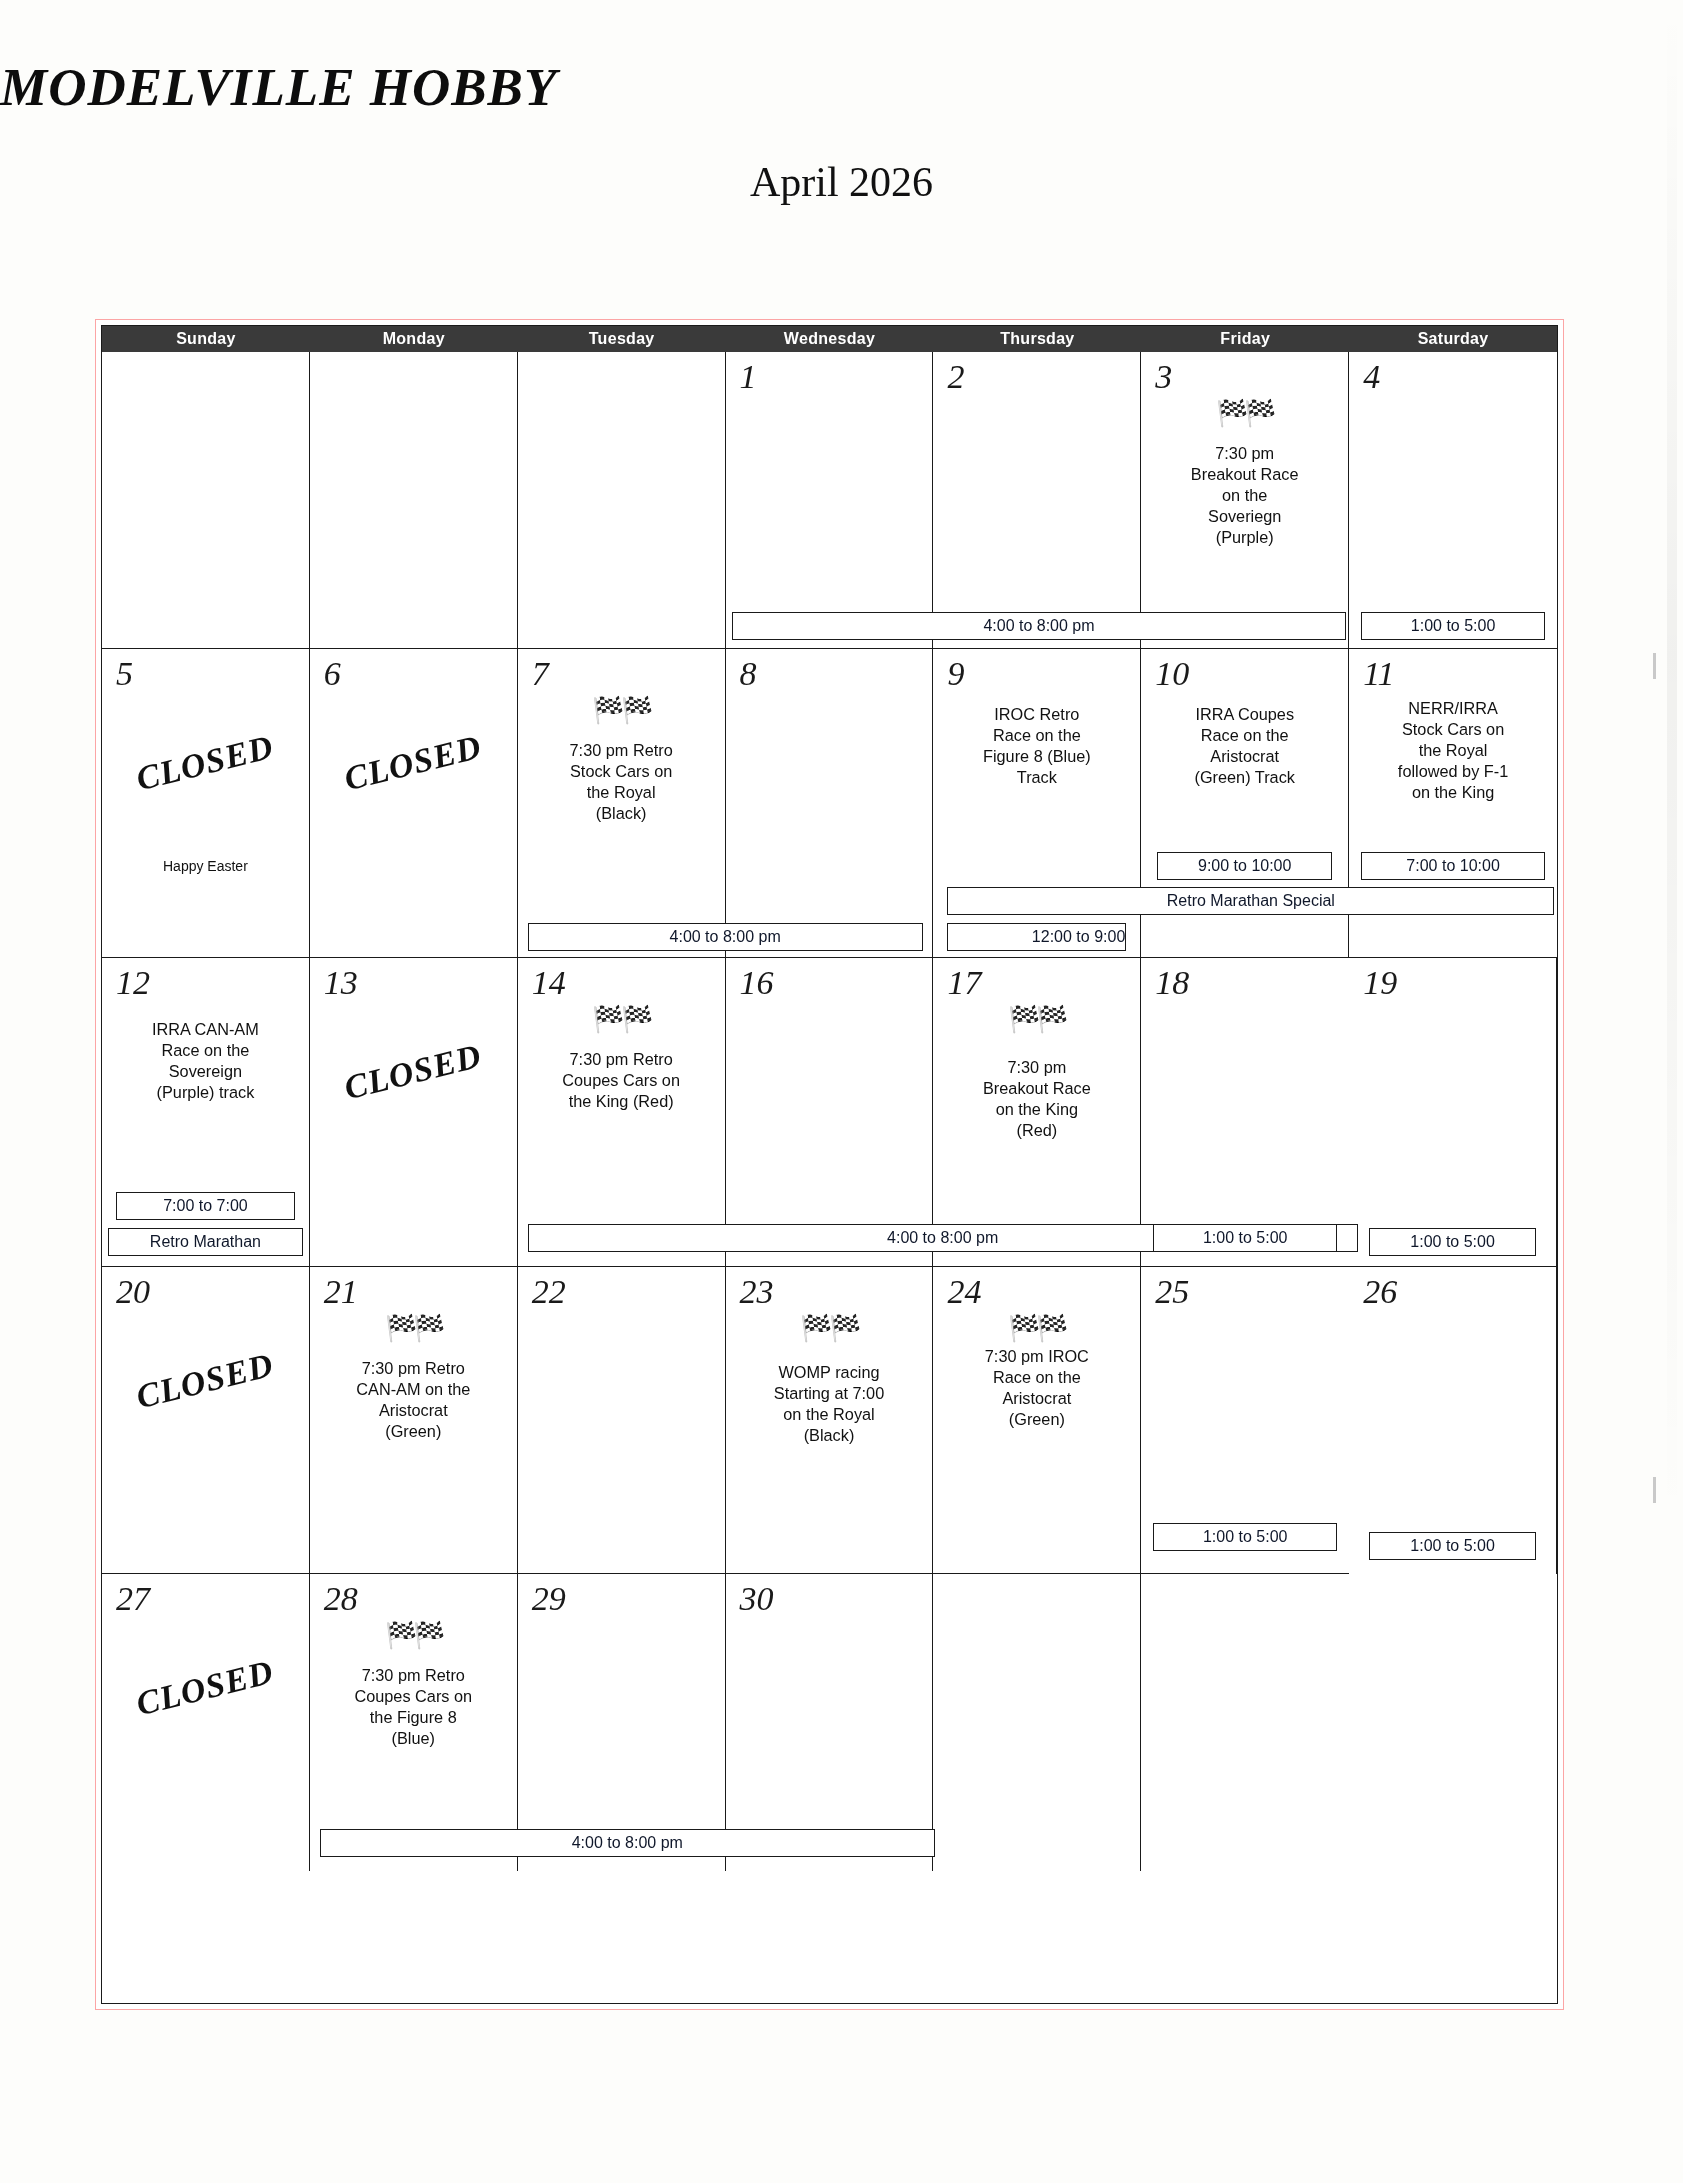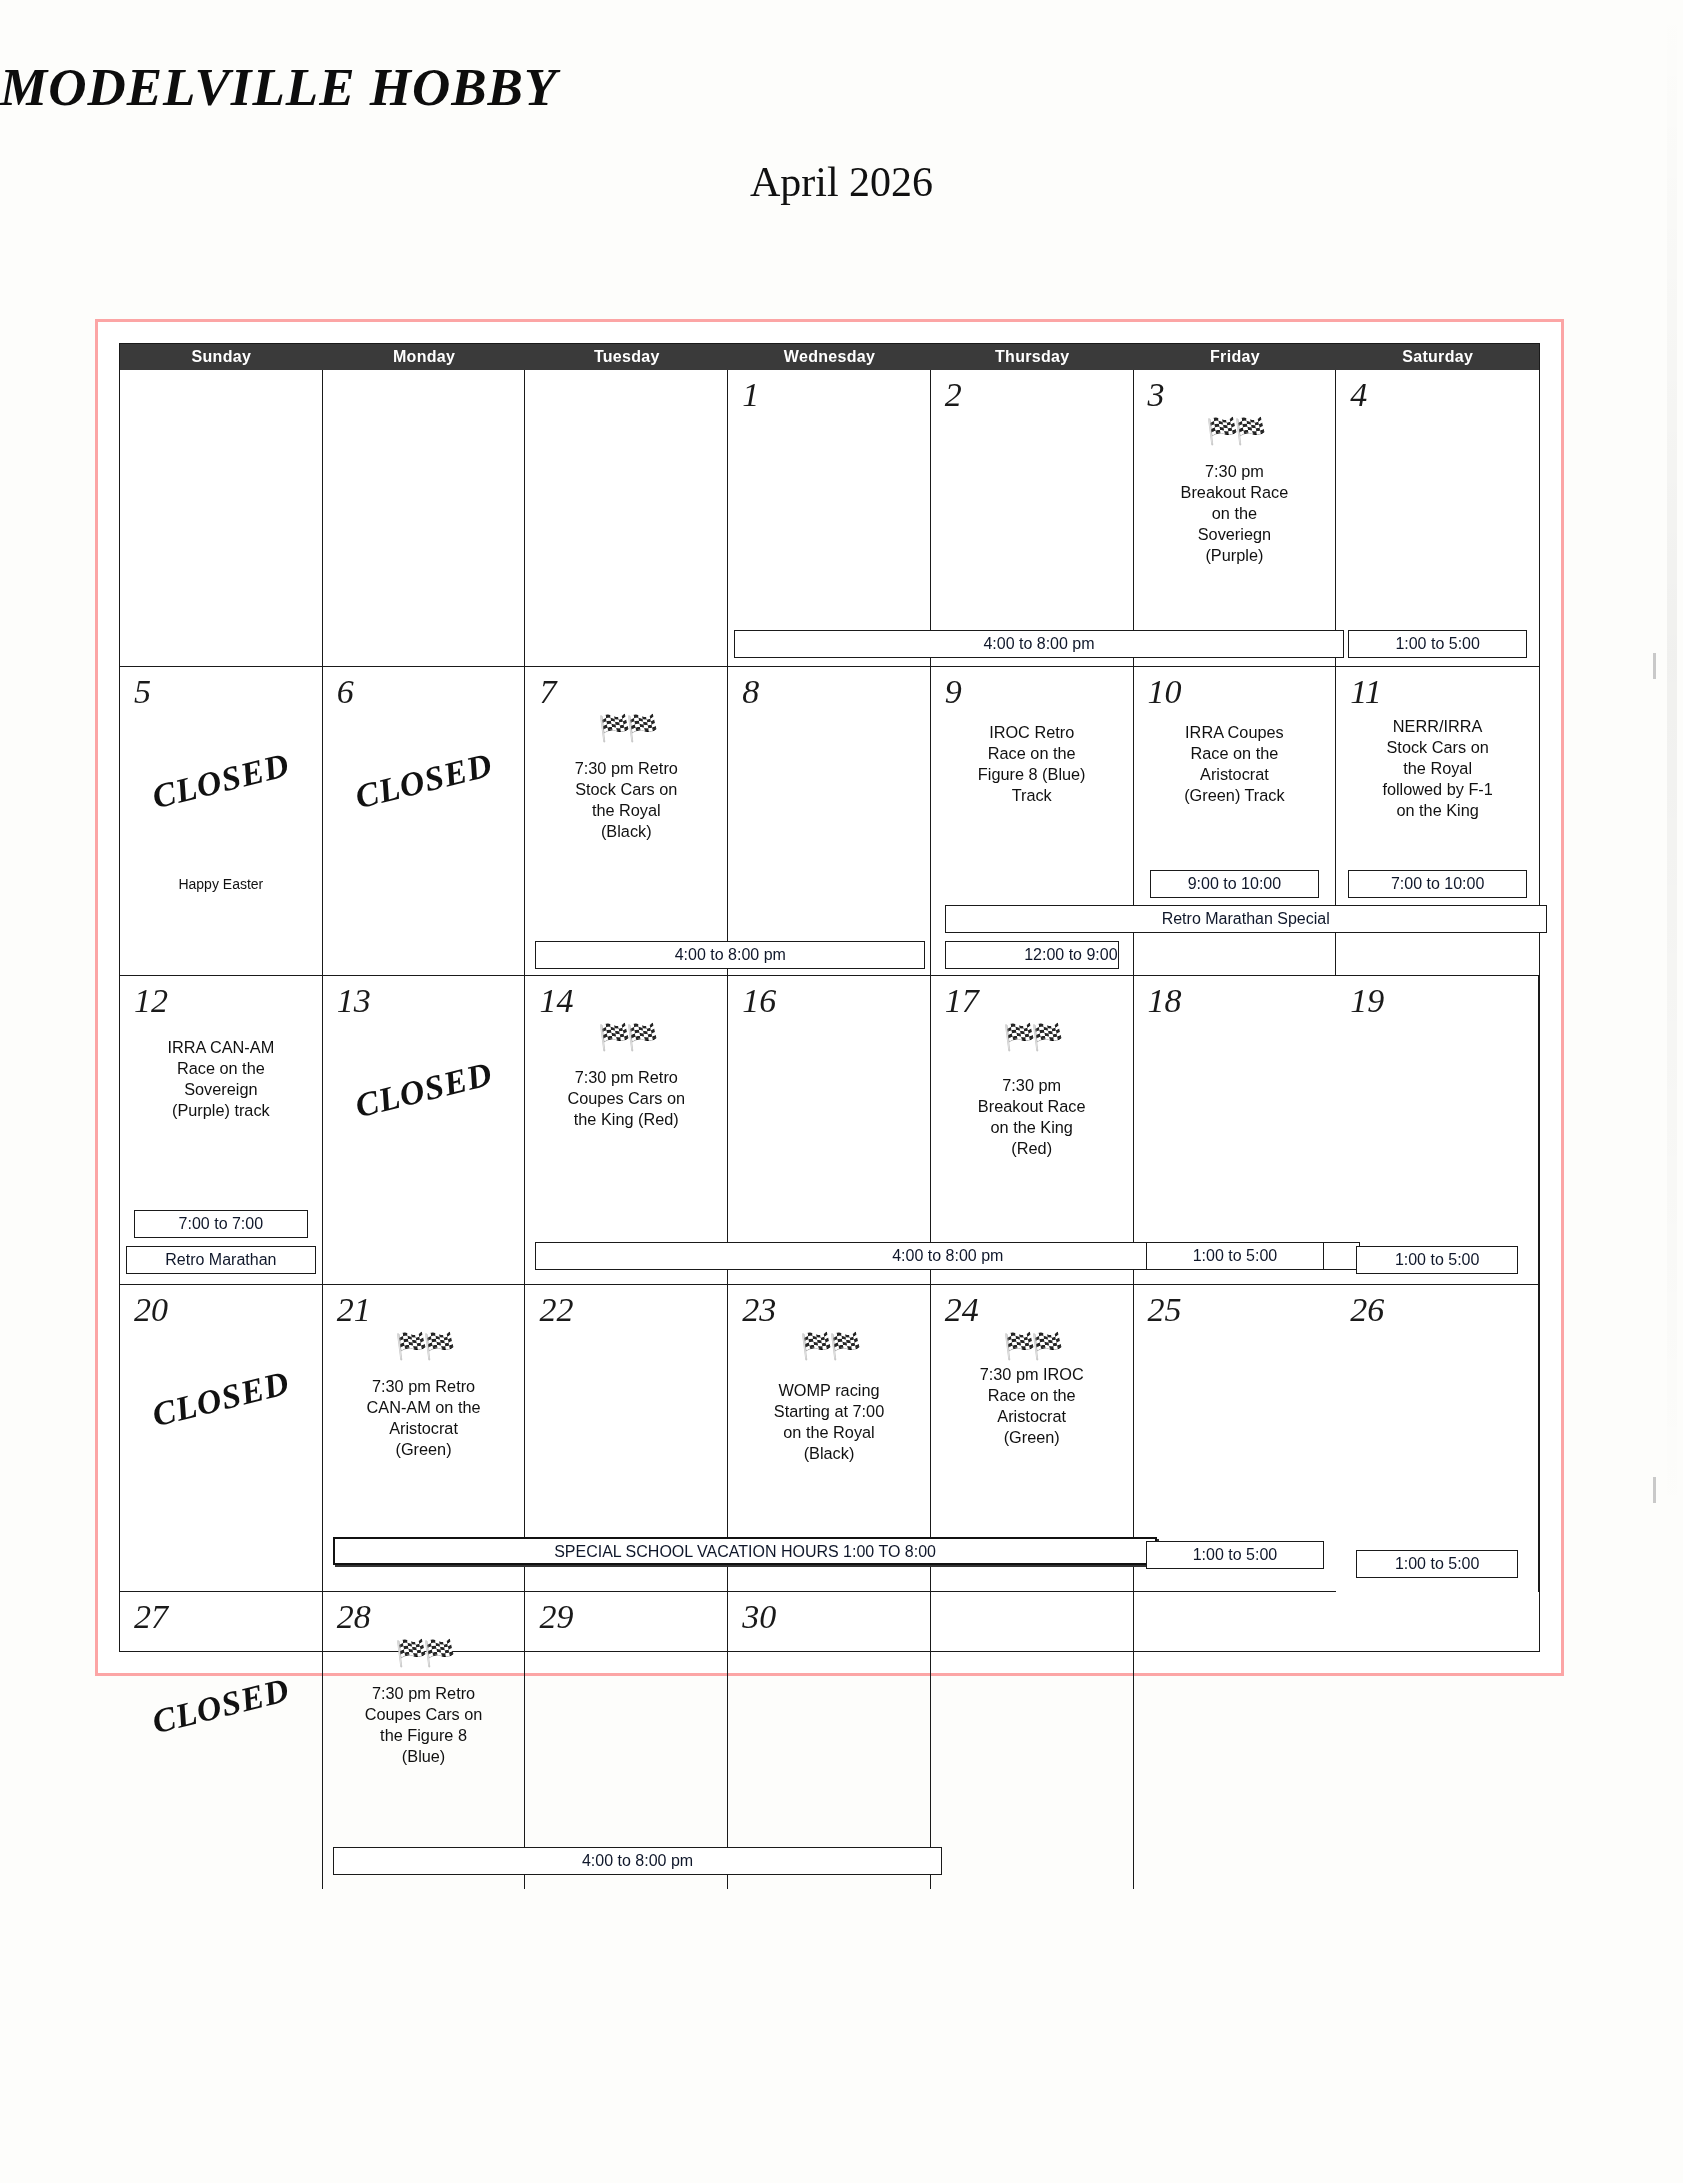--- a/index.html
+++ b/index.html
@@ -43,23 +43,23 @@
     font-size: 42px;
     color: #111;
   }
 
   
   .cal-outer {
     position: absolute;
     left: 95px;
     top: 319px;
     width: 1469px;
-    height: 1357px;
-    border: 3px solid #fca5a5;
-    padding: 21px;
+    height: 1691px;
+    border: 1px solid #fca5a5;
+    padding: 5px;
     box-sizing: border-box;
     background: #ffffff;
   }
   .cal-inner {
     position: relative;
     width: 100%;
     height: 100%;
     border: 1px solid #1a1a1a;
     box-sizing: border-box;
   }
@@ -344,21 +344,20 @@
           <div class="closed">CLOSED</div>
         </div>
 
         <div class="cell">
           <div class="daynum">21</div>
           <div class="flag">🏁🏁</div>
           <div class="evt">7:30 pm Retro
 CAN-AM on the
 Aristocrat
 (Green)</div>
-          <div class="timebox thick" style="left:10px; right:-633px; bottom:26px;">SPECIAL SCHOOL VACATION HOURS 1:00 TO 8:00</div>
         </div>
 
         <div class="cell">
           <div class="daynum">22</div>
         </div>
 
         <div class="cell">
           <div class="daynum">23</div>
           <div class="flag">🏁🏁</div>
           <div class="evt" style="top:95px;">WOMP  racing

